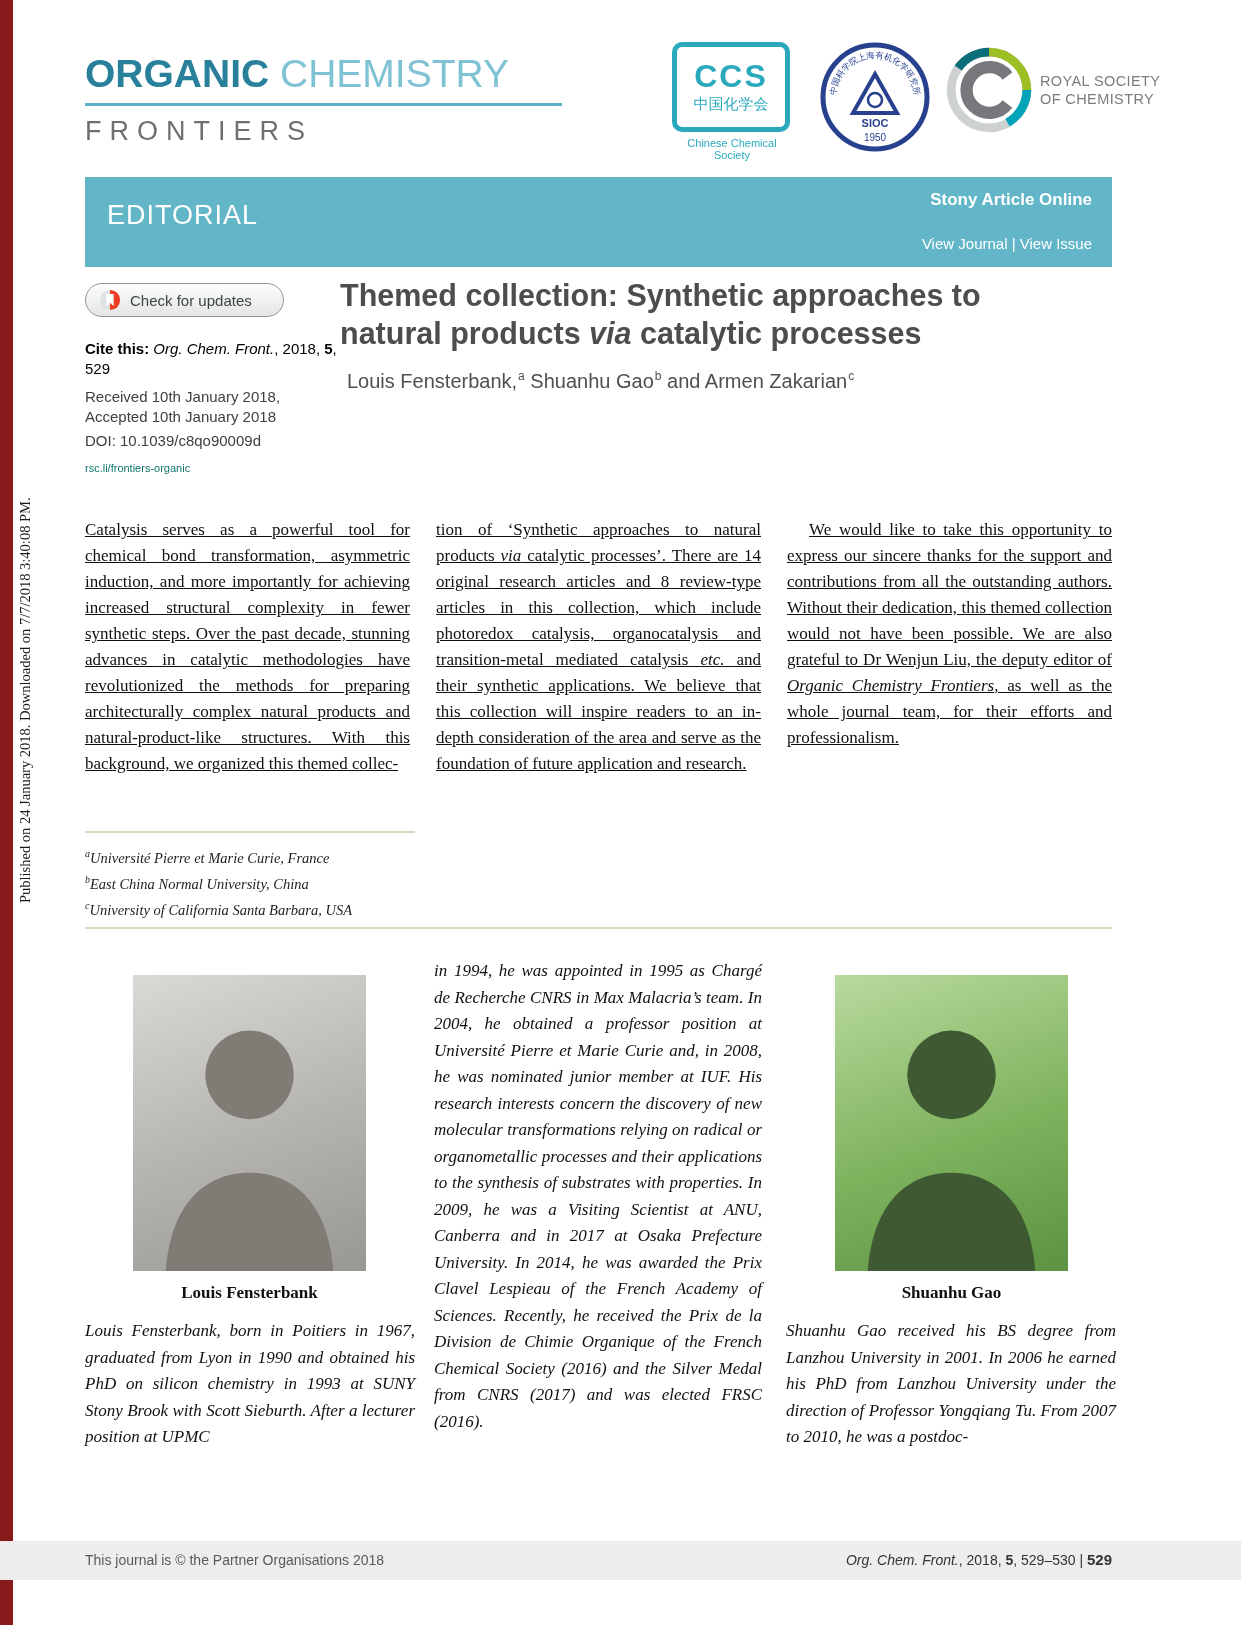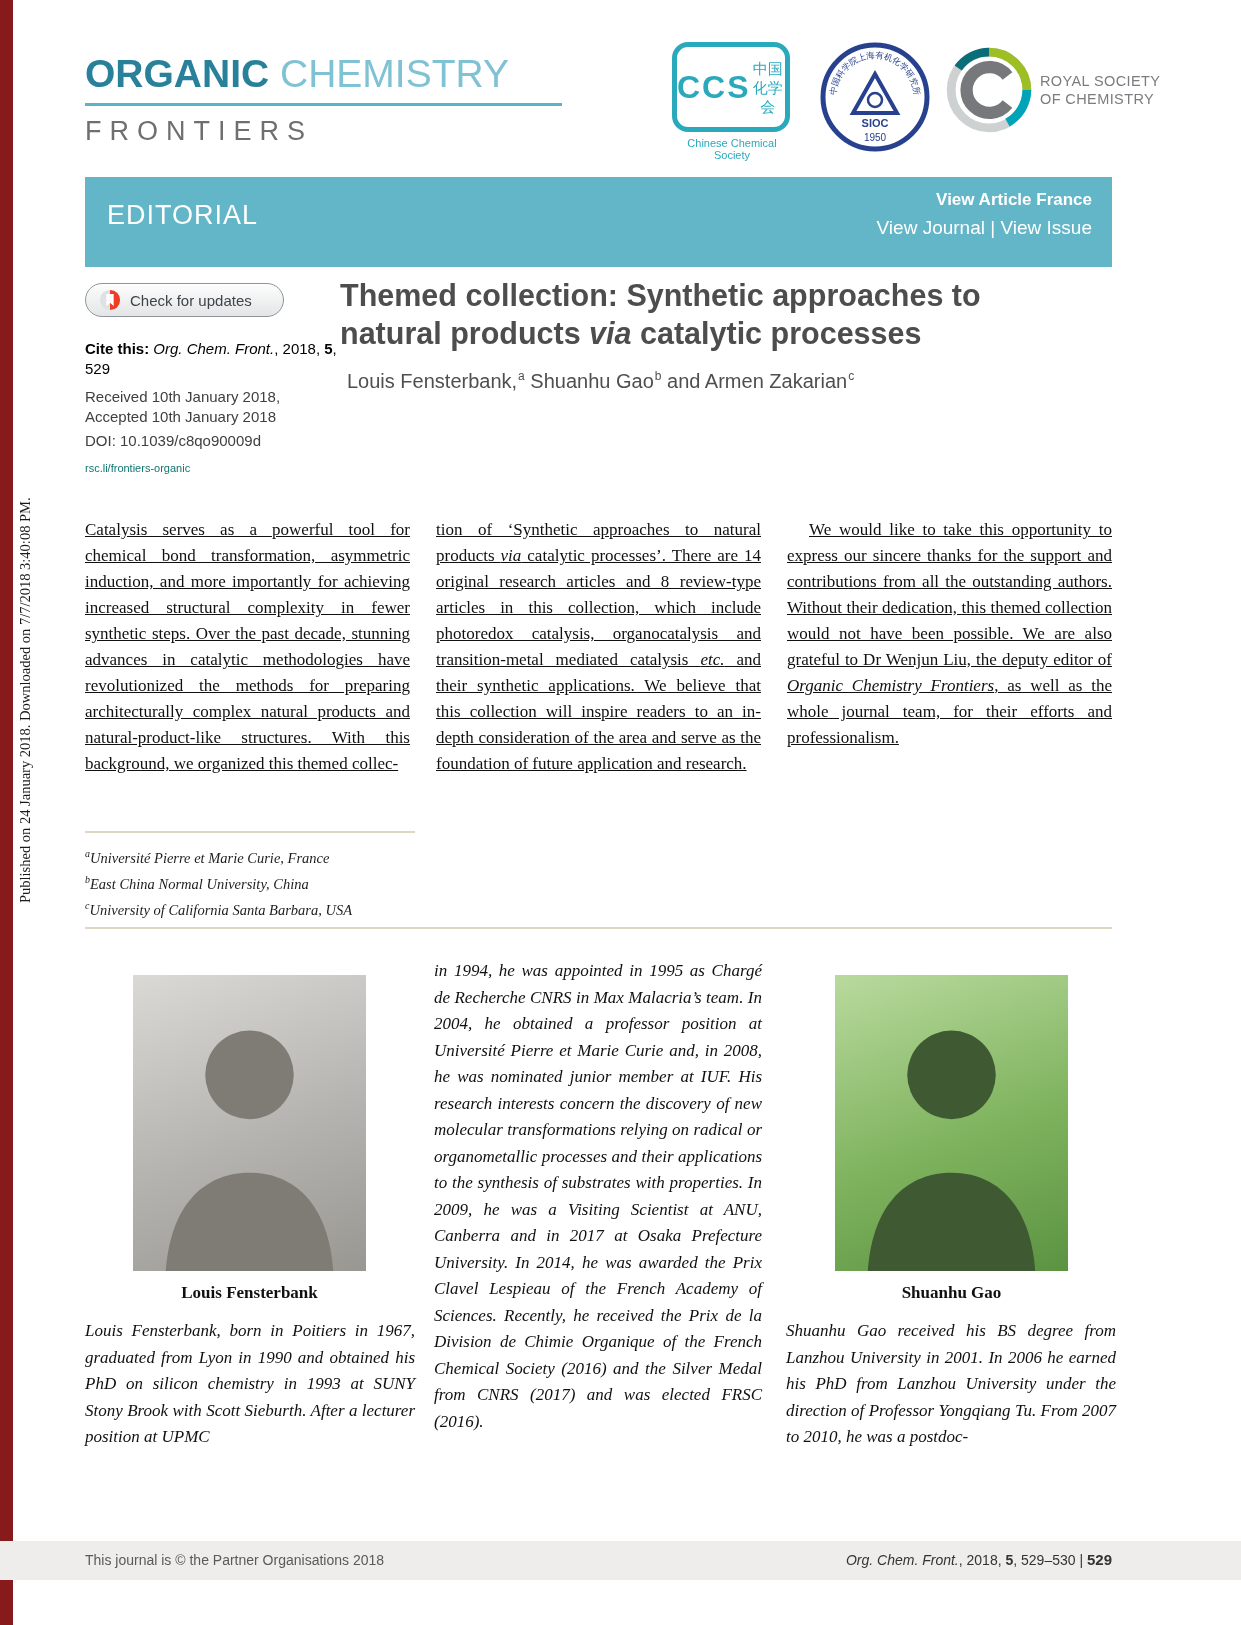--- a/index.html
+++ b/index.html
@@ -14,37 +14,37 @@
 
   
   .brand { position:absolute; left:85px; top:52px; }
   .brand-line1 { font-size:39px; }
   .brand-bold  { color:#29809b; font-weight:bold; }
   .brand-light { color:#7fc2d4; }
   .brand-rule  { width:477px; border-top:3px solid #5cb2c6; margin-top:7px; }
   .brand-sub   { margin-top:10px; font-size:27px; color:#6e6f71; letter-spacing:8px; }
 
   .ccs { position:absolute; left:672px; top:42px; width:120px; text-align:center; }
-  .ccs-box { width:118px; height:90px; border:5px solid #2aa9bd; border-radius:16px;
-             display:flex; flex-direction:row; align-items:center; justify-content:center; background:#fff; }
+  .ccs-box { width:118px; height:90px; border:5px solid #2aa9bd; border-radius:10px;
+             display:flex; flex-direction:column; align-items:center; justify-content:center; background:#fff; }
   .ccs-acronym { font-size:32px; font-weight:bold; color:#2aa9bd; letter-spacing:2px; line-height:1; }
   .ccs-chinese { font-size:15px; color:#2aa9bd; margin-top:3px; }
   .ccs-caption { margin-top:5px; font-size:11px; color:#2aa9bd; }
 
   .sioc { position:absolute; left:820px; top:42px; width:110px; height:110px; }
 
   .rsc { position:absolute; left:945px; top:46px; display:flex; align-items:center; gap:7px; }
   .rsc-text { font-size:14.5px; color:#7b7c7f; line-height:18px; letter-spacing:.4px; }
 
   
   .banner { position:absolute; left:85px; top:177px; width:1027px; height:90px; background:#62b6c8; color:#fff; }
   .banner-label { position:absolute; left:22px; top:23px; font-size:27px; letter-spacing:1px; }
   .banner-right { position:absolute; right:20px; top:13px; text-align:right; }
   .vao { display:block; font-weight:bold; font-size:17px; color:#fff; text-decoration:none; cursor:pointer; }
-  .vji { display:block; margin-top:7px; font-size:19px; color:#fff; text-decoration:none; cursor:pointer; }
+  .vji { display:block; margin-top:25px; font-size:15px; color:#fff; text-decoration:none; cursor:pointer; }
 
   
   .check-updates { position:absolute; left:85px; top:283px; width:199px; height:34px;
                    border:1px solid #8f9699; border-radius:17px;
                    background:linear-gradient(#fdfdfd,#e3e5e6); display:flex; align-items:center;
                    gap:9px; padding:0 13px; cursor:pointer; }
   .cu-label { font-size:15px; color:#3f4447; }
   .cite  { position:absolute; left:85px; top:339px; width:262px; font-size:15px; color:#000000; line-height:20px; }
   .b { font-weight:bold; } .i { font-style:italic; }
   .dates { position:absolute; left:85px; top:387px; font-size:15px; color:#3f3f3f; line-height:20px; }
@@ -141,21 +141,21 @@
     </svg>
     <div class="rsc-text">
       <div>ROYAL SOCIETY</div>
       <div>OF CHEMISTRY</div>
     </div>
   </div>
 
   <div class="banner">
     <span class="banner-label">EDITORIAL</span>
     <div class="banner-right">
-      <a class="vao">View Article France</a>
+      <a class="vao">Stony Article Online</a>
       <a class="vji">View Journal | View Issue</a>
     </div>
   </div>
 
   <div class="check-updates">
     <svg viewBox="0 0 24 24" width="22" height="22">
       <circle cx="12" cy="12" r="11" fill="#dfe2e4"></circle>
       <path d="M12 1 a11 11 0 0 1 0 22 z" fill="#ee3d24"></path>
       <path d="M8 5.5 h8 v13 l-4 -3.6 l-4 3.6 z" fill="#ffffff"></path>
     </svg>

